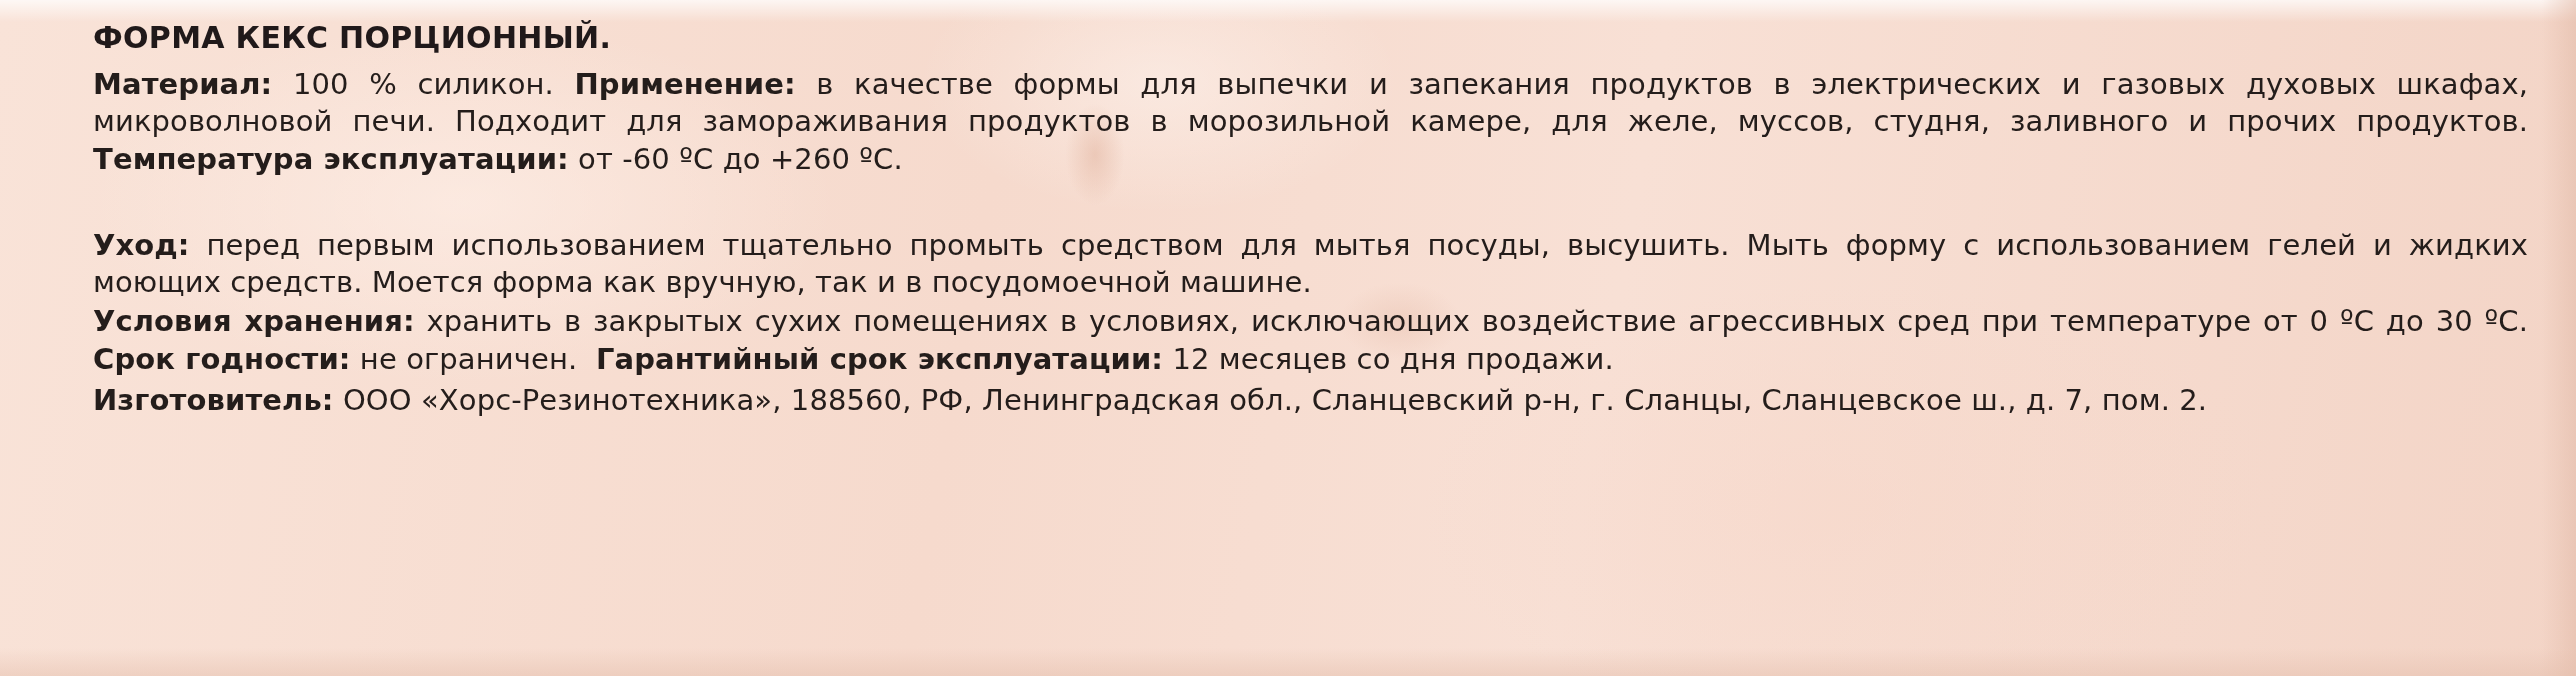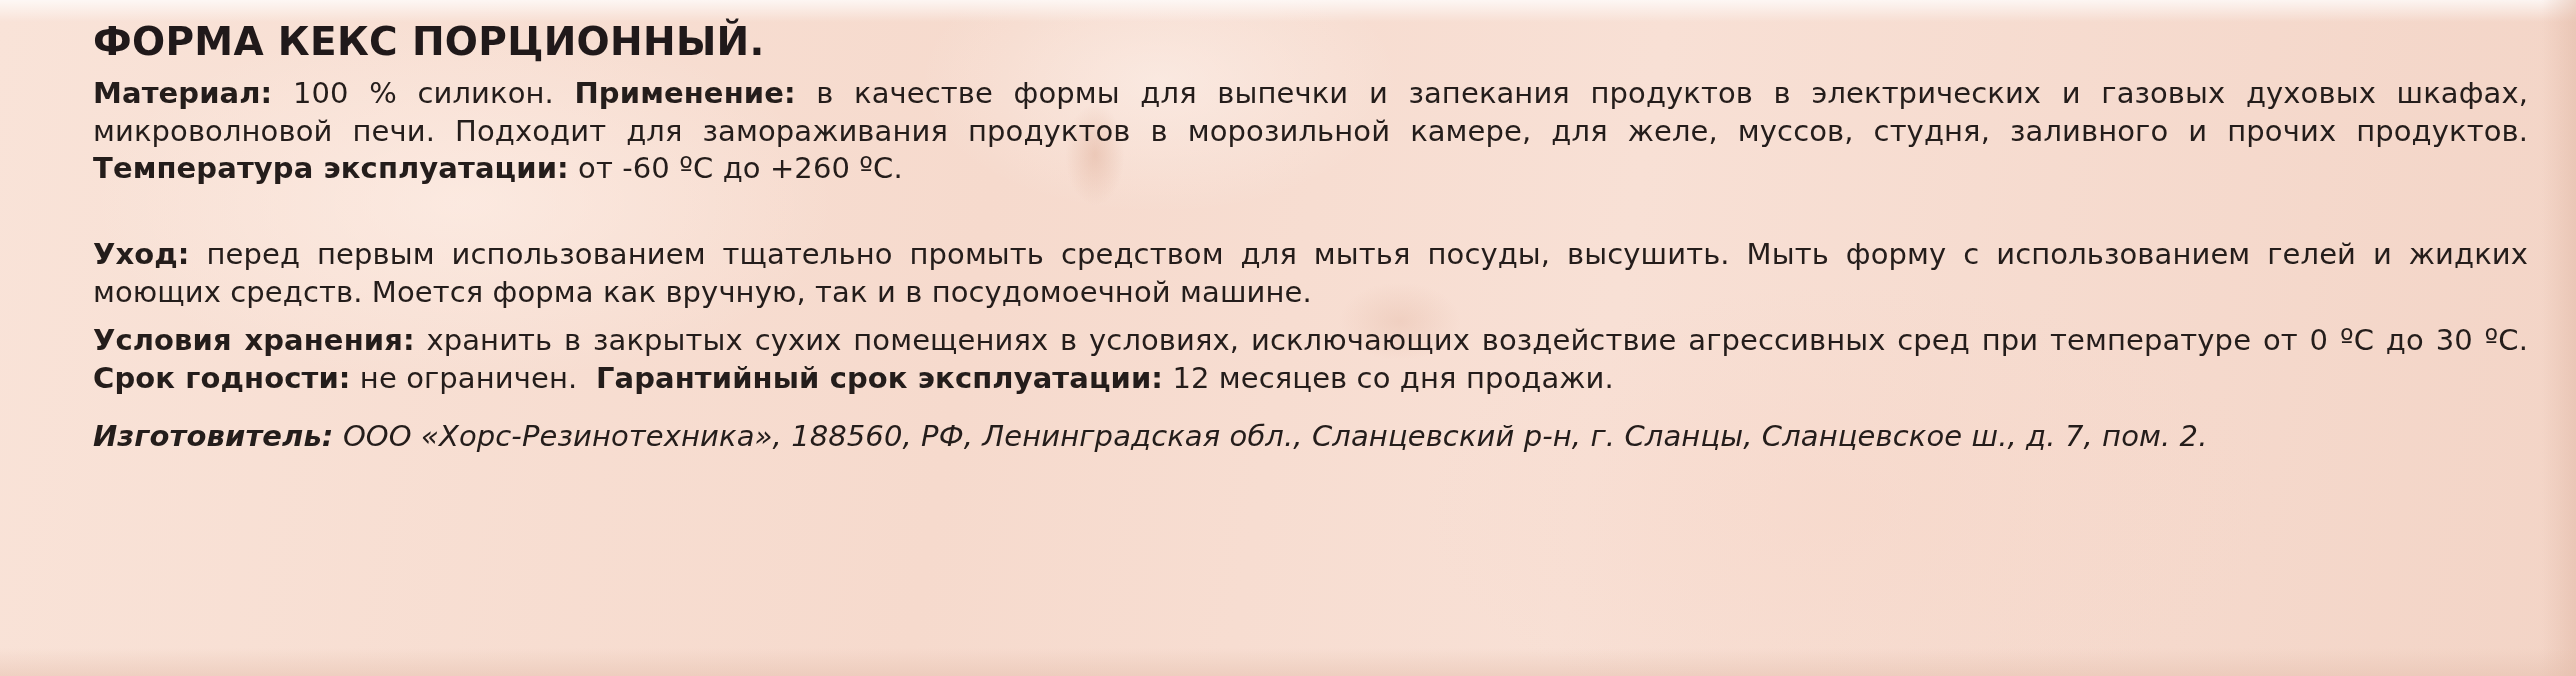--- a/index.html
+++ b/index.html
@@ -64,39 +64,39 @@
     background: radial-gradient(ellipse at center, rgba(220,170,148,0.28) 0%, rgba(220,170,148,0) 72%);
     pointer-events: none;
   }
   .text-layer {
     position: relative;
     padding: 22px 48px 0 93px;
     color: #231c1a;
   }
   h1.title {
     margin: 0 0 12px 0;
-    font-size: 39px;
+    font-size: 30px;
     font-weight: bold;
     letter-spacing: 0.3px;
     color: #20191a;
     line-height: 1.05;
   }
   p.para {
     margin: 0;
     font-size: 29px;
     line-height: 1.30;
     color: #241d1b;
     text-align: justify;
     text-justify: inter-word;
     letter-spacing: 0.1px;
   }
   p.block-1 { margin-bottom: 48px; }
-  p.block-2 { margin-bottom: 11px; }
-  p.block-3 { margin-bottom: 20px; }
-  p.block-5 { margin-bottom: 0; font-style: italic; }
+  p.block-2 { margin-bottom: 1px; }
+  p.block-3 { margin-bottom: 4px; }
+  p.block-5 { margin-bottom: 0; }
   .b { font-weight: bold; }
   .justify-last-left { text-align-last: left; }
 </style>
 </head>
 <body>
 
 <div class="label-card">
   <div class="paper-shade-top"></div>
   <div class="paper-shade-right"></div>
   <div class="paper-shade-bottom"></div>

